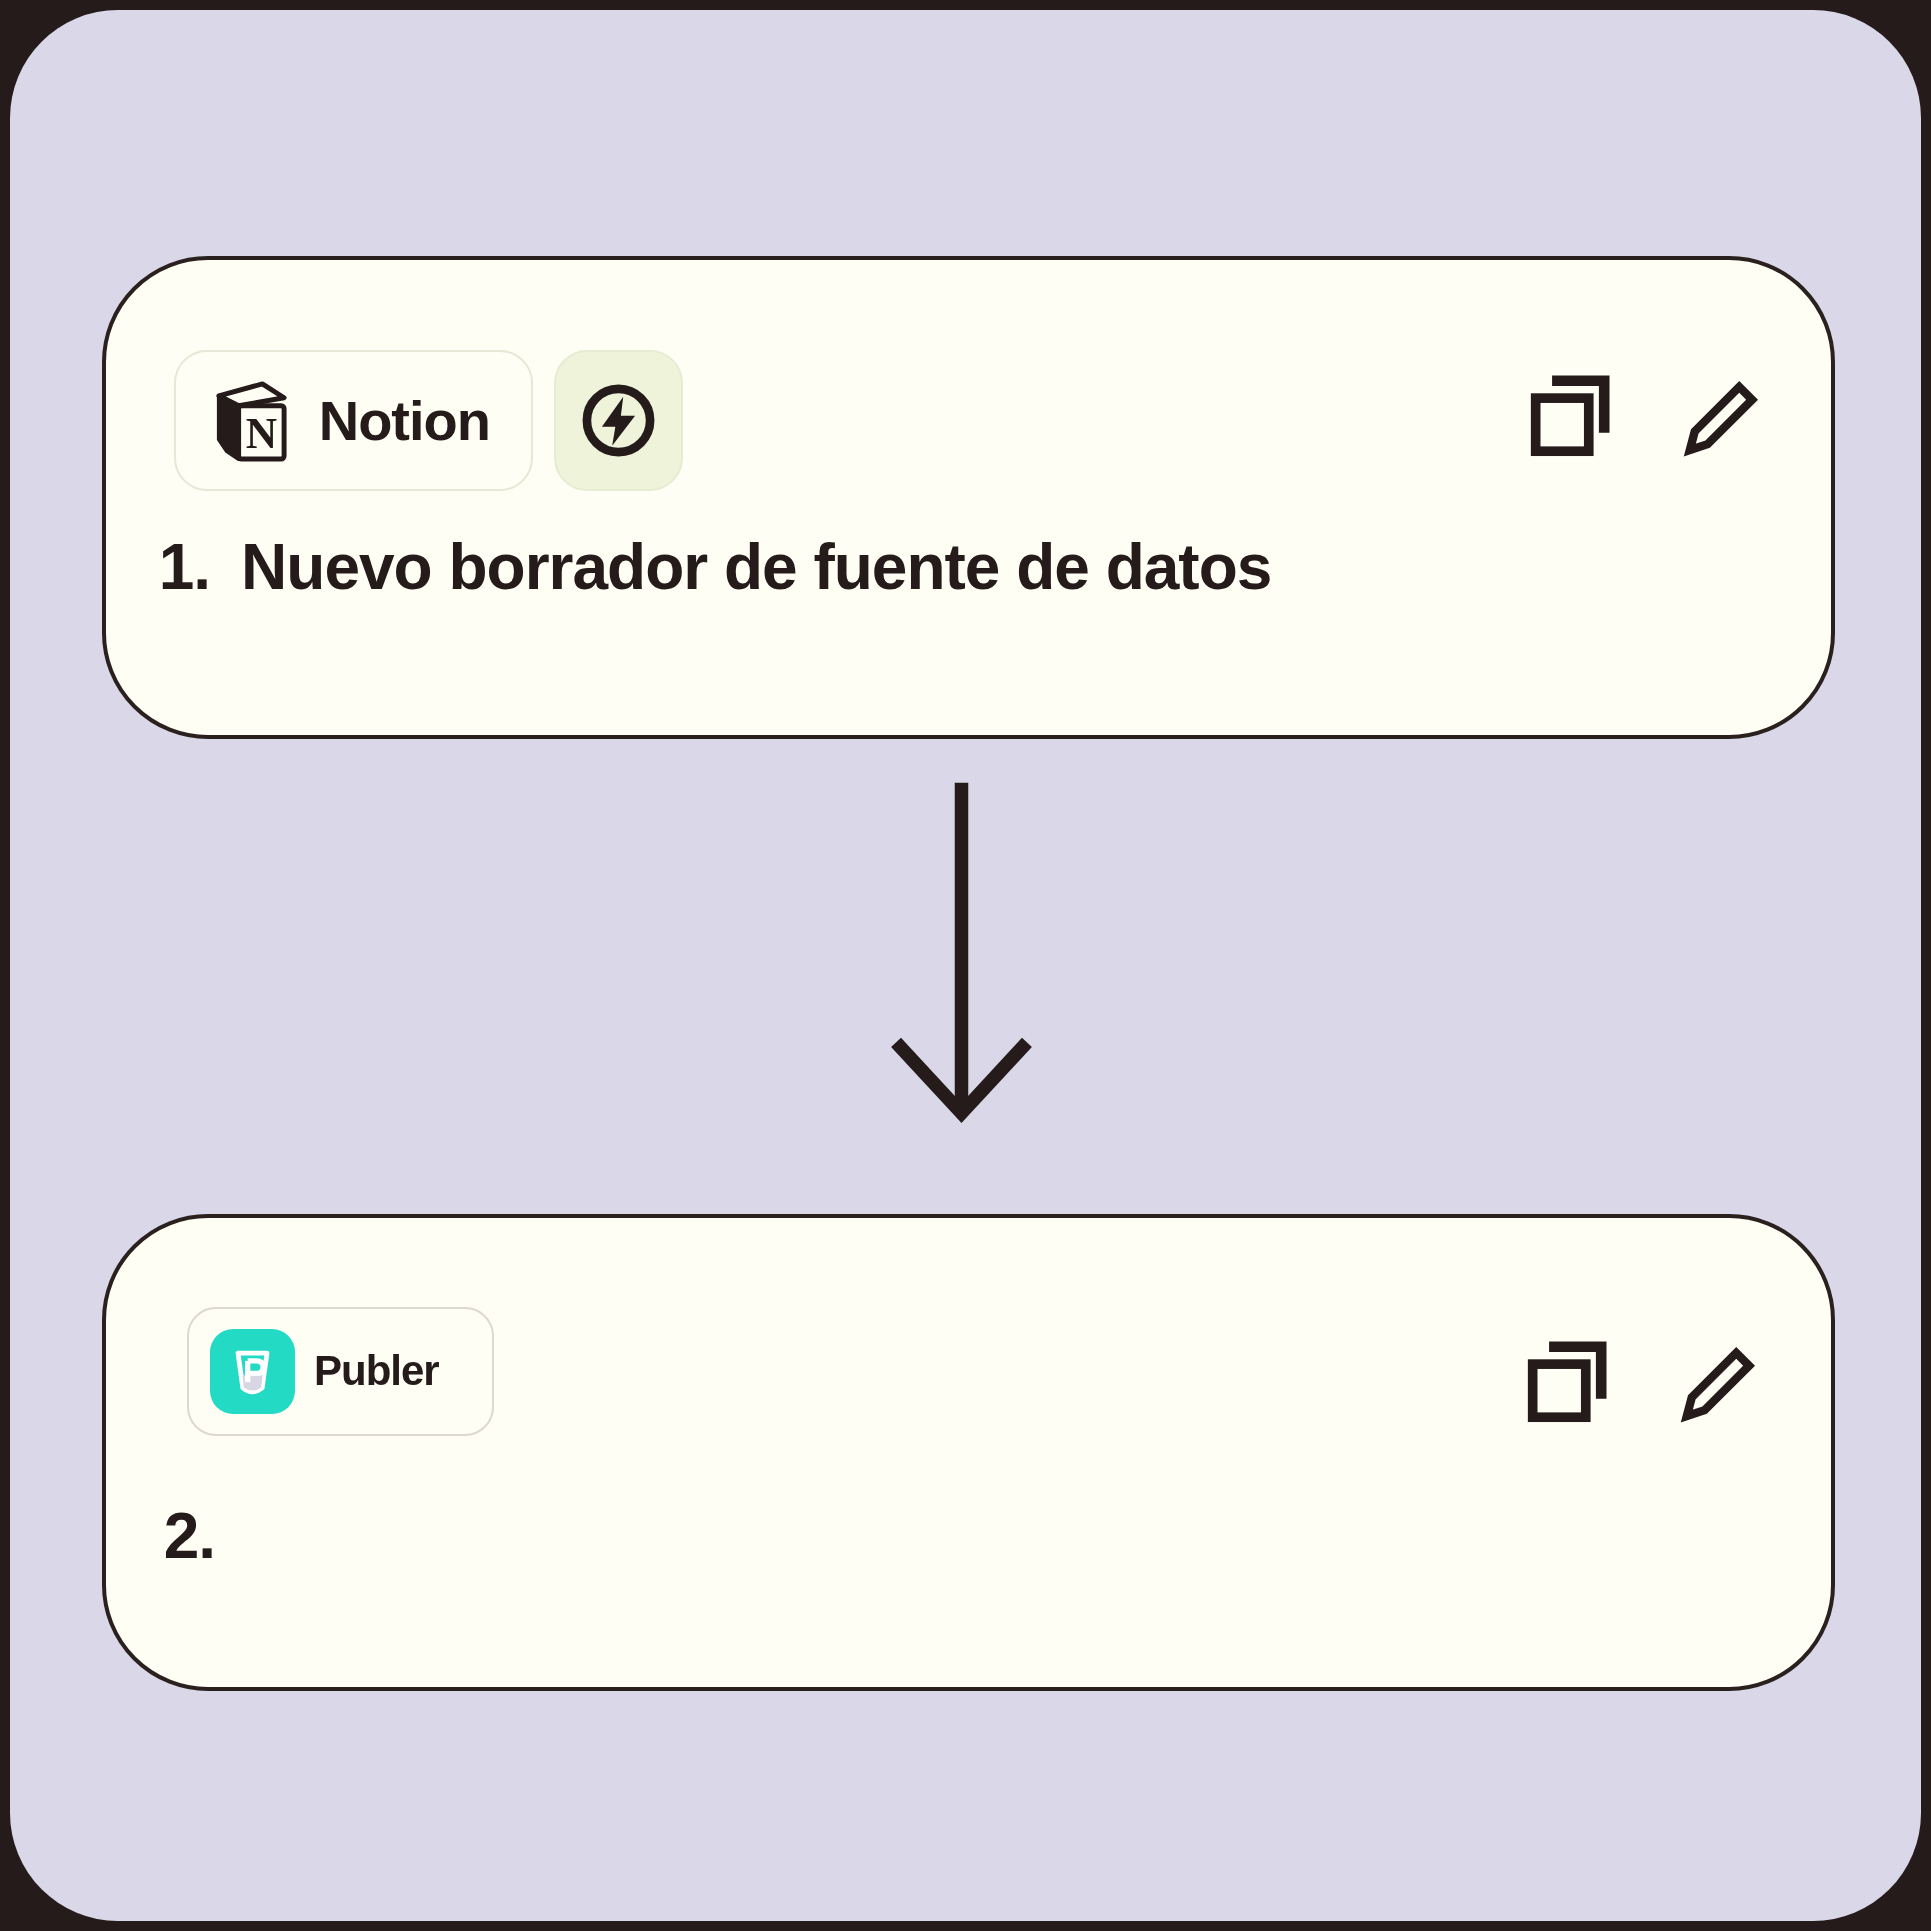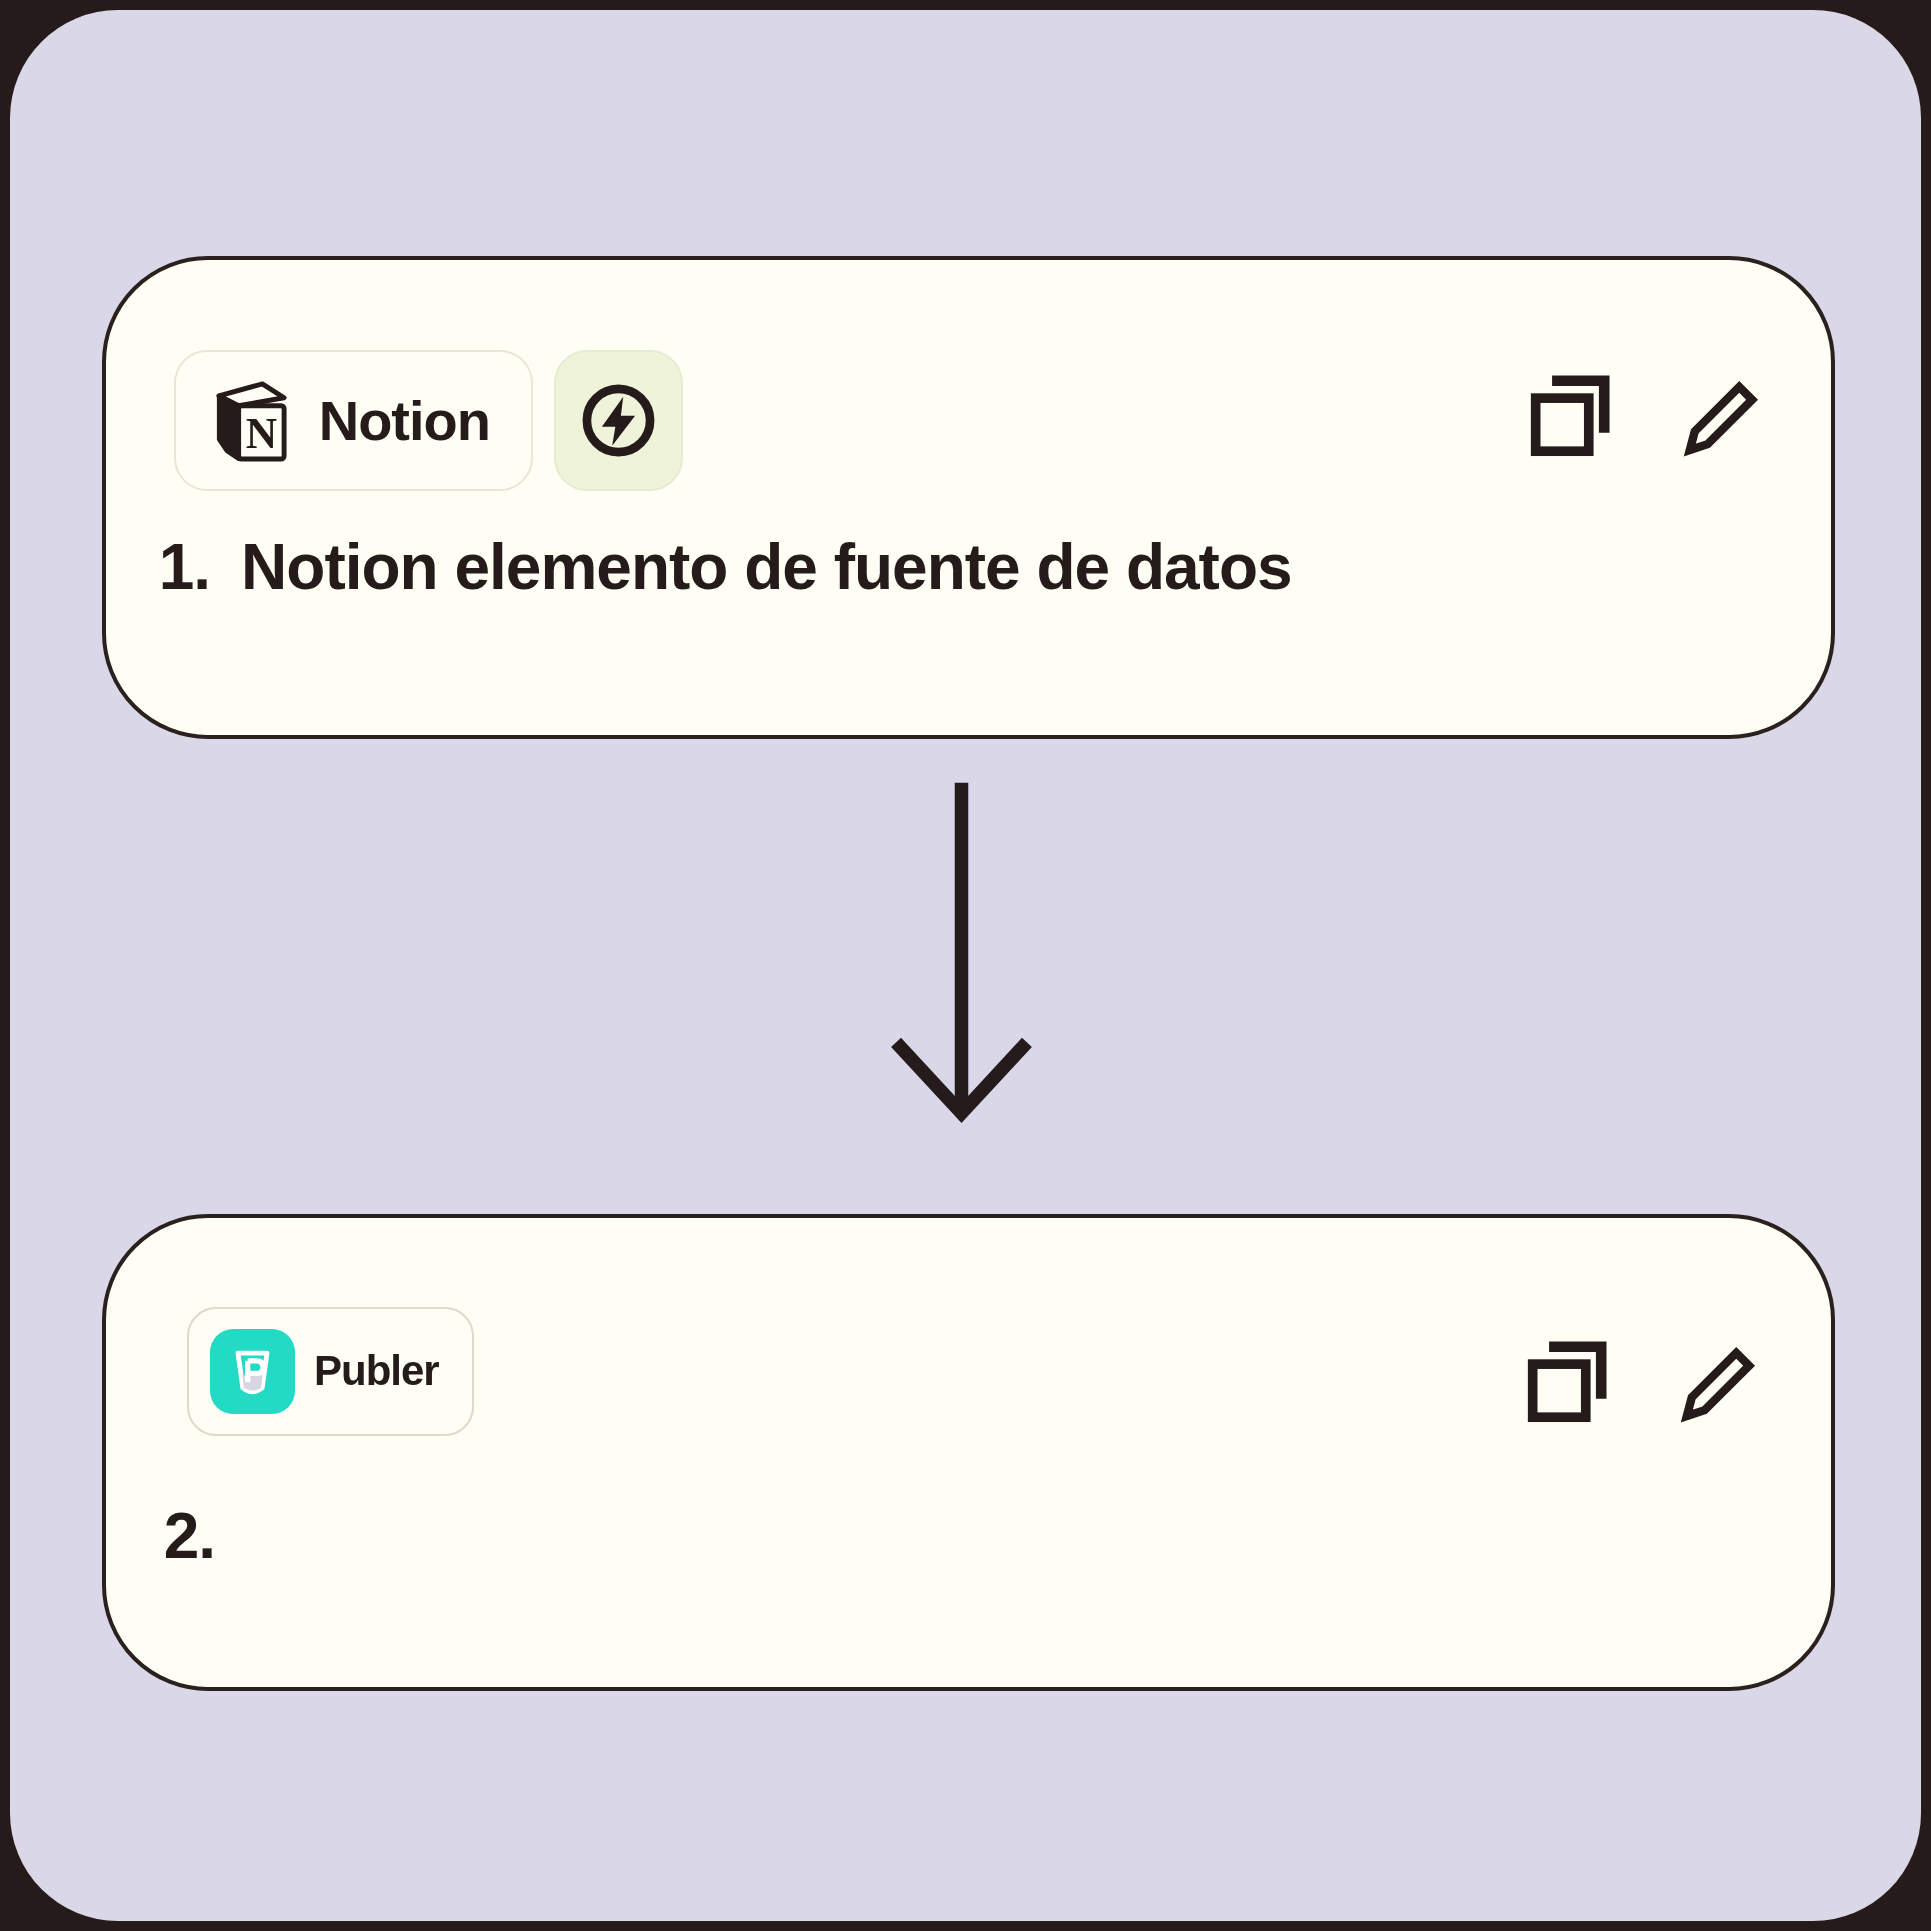--- a/index.html
+++ b/index.html
@@ -9,21 +9,21 @@
   .card{position:absolute;left:92px;width:1733px;background:var(--card-bg);
         border:4.8px solid var(--card-border);border-radius:106px;box-sizing:border-box;}
   .card-1{top:246px;height:483px;}
   .card-2{top:1204px;height:477px;}
   .badge-row{position:absolute;display:flex;align-items:stretch;gap:21px;}
   .card-1 .badge-row{top:90px;left:68px;}
   .card-2 .badge-row{top:89px;left:81px;}
   .app-badge{display:flex;align-items:center;background:var(--card-bg);
              border:2.9px solid var(--badge-border);border-radius:33px;box-sizing:border-box;}
   .app-badge.big{height:141px;padding:0 41px 0 29px;gap:25px;}
-  .app-badge.small{height:129px;padding:0 33px 0 21px;gap:19.3px;border-radius:29px;border-color:var(--badge-border-2);text-align:right;}
+  .app-badge.small{height:129px;padding:0 53px 0 21px;gap:19.3px;border-radius:29px;border-color:var(--badge-border-2);text-align:right;}
   .app-name{font-weight:bold;letter-spacing:-1px;}
   .app-badge.big .app-name{font-size:56px;}
   .app-badge.small .app-name{font-size:42px;}
   .trigger-badge{width:129px;height:141px;background:var(--trigger-bg);border:2.9px solid var(--trigger-border);
                  border-radius:33px;display:flex;align-items:center;justify-content:center;box-sizing:border-box;}
   .card-actions{position:absolute;display:flex;align-items:center;gap:64px;}
   .card-1 .card-actions{top:112px;right:70px;}
   .card-2 .card-actions{top:120px;right:73px;}
   .icon-btn{background:none;border:none;padding:0;margin:0;cursor:pointer;line-height:0;}
   .card-title{position:absolute;display:flex;align-items:baseline;gap:31px;
@@ -73,21 +73,21 @@
         <button class="icon-btn">
           <span>
             <svg width="87" height="87" viewBox="0 0 88 88">
               <path d="M16 79 L21 60 L66 15 L79 28 L34 73 Z" fill="none" stroke="#241b1a" stroke-width="8.5" stroke-linejoin="miter"></path>
             </svg>
           </span>
         </button>
       </div>
       <div class="card-title">
         <span>1.</span>
-        <span>Notion elemento de fuente de datos</span>
+        <span>Nuevo borrador de fuente de datos</span>
       </div>
     </div>
 
     <div class="flow-arrow">
       <svg width="149" height="367" viewBox="0 0 154 380">
         <line x1="77" y1="8" x2="77" y2="346" stroke="#241b1a" stroke-width="14"></line>
         <polyline points="14,282 77,350 140,282" fill="none" stroke="#241b1a" stroke-width="14" stroke-linecap="square"></polyline>
       </svg>
     </div>
 

